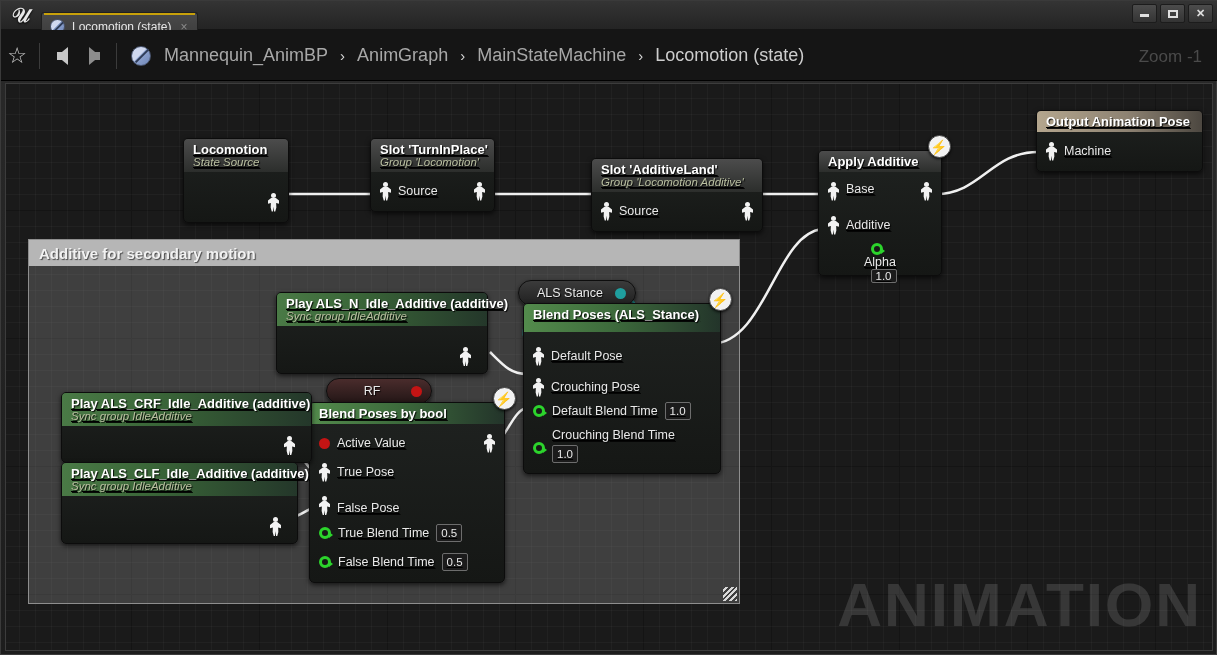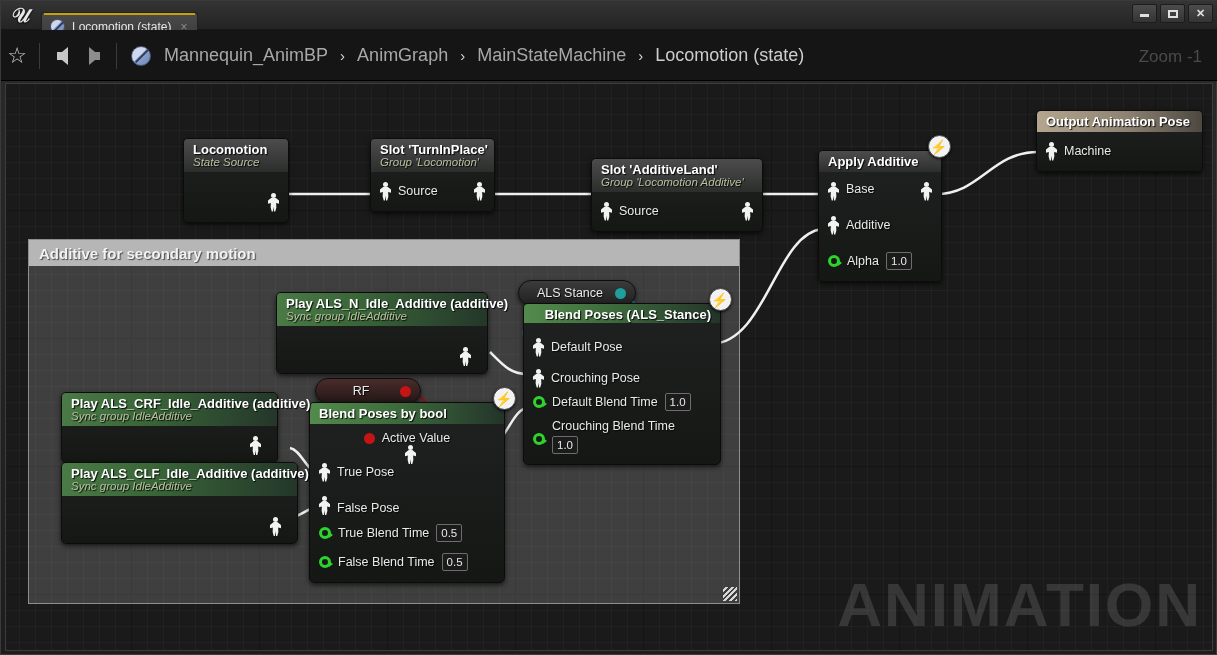--- a/index.html
+++ b/index.html
@@ -176,20 +176,21 @@
   }
 
   
   .node {
     position: absolute;
     background: linear-gradient(#1f2220, #151715);
     border: 1px solid #0c0c0c;
     border-radius: 5px;
     box-shadow: 0 2px 5px rgba(0,0,0,0.65);
     overflow: visible;
+    text-decoration: underline;
   }
   .node-header {
     border-radius: 4px 4px 0 0;
     padding: 3px 9px 4px 9px;
   }
   .node-title {
     font-size: 13px; font-weight: bold; color: #fff;
     text-shadow: 1px 1px 1px rgba(0,0,0,0.9);
     white-space: nowrap;
   }
@@ -440,21 +441,21 @@
           <span style="display:flex;align-items:flex-start;">
             <span class="pin-pose"></span>
             <span class="pin-label">Base</span>
           </span>
           <span class="pin-pose r"></span>
         </div>
         <div class="pin-row" style="margin-top:10px;">
           <span class="pin-pose"></span>
           <span class="pin-label">Additive</span>
         </div>
-        <div class="pin-row" style="margin-top:12px;">
+        <div class="pin-row" style="margin-top:6px;flex-direction:column;">
           <span class="pin-ring"></span>
           <span class="pin-label">Alpha</span>
           <span class="val-box">1.0</span>
         </div>
       </div>
     </div>
 
     <div class="node" style="left:1030px; top:26px; width:167px;">
       <div class="node-header hdr-tan" style="padding-bottom:3px;">
         <div class="node-title">Output Animation Pose</div>
@@ -467,21 +468,21 @@
       </div>
     </div>
 
     <div class="pill" style="left:512px; top:196px; width:118px;">
       <span class="pill-label" style="flex:1;text-align:center;">ALS Stance</span>
       <span class="pin-dot pin-enum" style="margin-right:0;"></span>
     </div>
 
     <div class="node" style="left:517px; top:219px; width:198px;">
       <div class="bolt" style="right:-12px; top:-16px;">⚡</div>
-      <div class="node-header hdr-green2" style="padding-bottom:1px;text-align:right;">
+      <div class="node-header hdr-green2" style="padding-bottom:10px;">
         <div class="node-title">Blend Poses (ALS_Stance)</div>
       </div>
       <div class="node-body">
         <div class="pin-row" style="margin-top:5px;">
           <span class="pin-pose"></span>
           <span class="pin-label">Default Pose</span>
         </div>
         <div class="pin-row" style="margin-top:7px;">
           <span class="pin-pose"></span>
           <span class="pin-label">Crouching Pose</span>
@@ -504,32 +505,32 @@
     <div class="node" style="left:270px; top:208px; width:212px;">
       <div class="node-header hdr-green">
         <div class="node-title">Play ALS_N_Idle_Additive (additive)</div>
         <div class="node-sub">Sync group IdleAdditive</div>
       </div>
       <div class="player-body">
         <span class="pin-pose player-out"></span>
       </div>
     </div>
 
-    <div class="pill red" style="left:309px; top:294px; width:106px;">
+    <div class="pill red" style="left:320px; top:294px; width:106px;">
       <span class="pill-label" style="flex:1;text-align:center;">RF</span>
       <span class="pin-dot pin-bool" style="margin-right:0;"></span>
     </div>
 
     <div class="node" style="left:303px; top:318px; width:196px;">
       <div class="bolt" style="right:-12px; top:-16px;">⚡</div>
       <div class="node-header hdr-green2" style="padding-bottom:3px;">
         <div class="node-title">Blend Poses by bool</div>
       </div>
       <div class="node-body">
-        <div class="pin-row" style="justify-content:space-between;flex-direction:column;">
+        <div class="pin-row" style="justify-content:space-between;">
           <span style="display:flex;align-items:center;">
             <span class="pin-dot pin-bool"></span>
             <span class="pin-label">Active Value</span>
           </span>
           <span class="pin-pose r"></span>
         </div>
         <div class="pin-row" style="margin-top:5px;">
           <span class="pin-pose"></span>
           <span class="pin-label">True Pose</span>
         </div>
@@ -543,21 +544,21 @@
           <span class="val-box">0.5</span>
         </div>
         <div class="pin-row" style="margin-top:5px;">
           <span class="pin-ring"></span>
           <span class="pin-label">False Blend Time</span>
           <span class="val-box">0.5</span>
         </div>
       </div>
     </div>
 
-    <div class="node" style="left:55px; top:308px; width:217px;">
+    <div class="node" style="left:55px; top:308px; width:251px;">
       <div class="node-header hdr-green">
         <div class="node-title">Play ALS_CRF_Idle_Additive (additive)</div>
         <div class="node-sub">Sync group IdleAdditive</div>
       </div>
       <div class="player-body" style="height:36px;">
         <span class="pin-pose player-out"></span>
       </div>
     </div>
 
     <div class="node" style="left:55px; top:378px; width:237px;">

